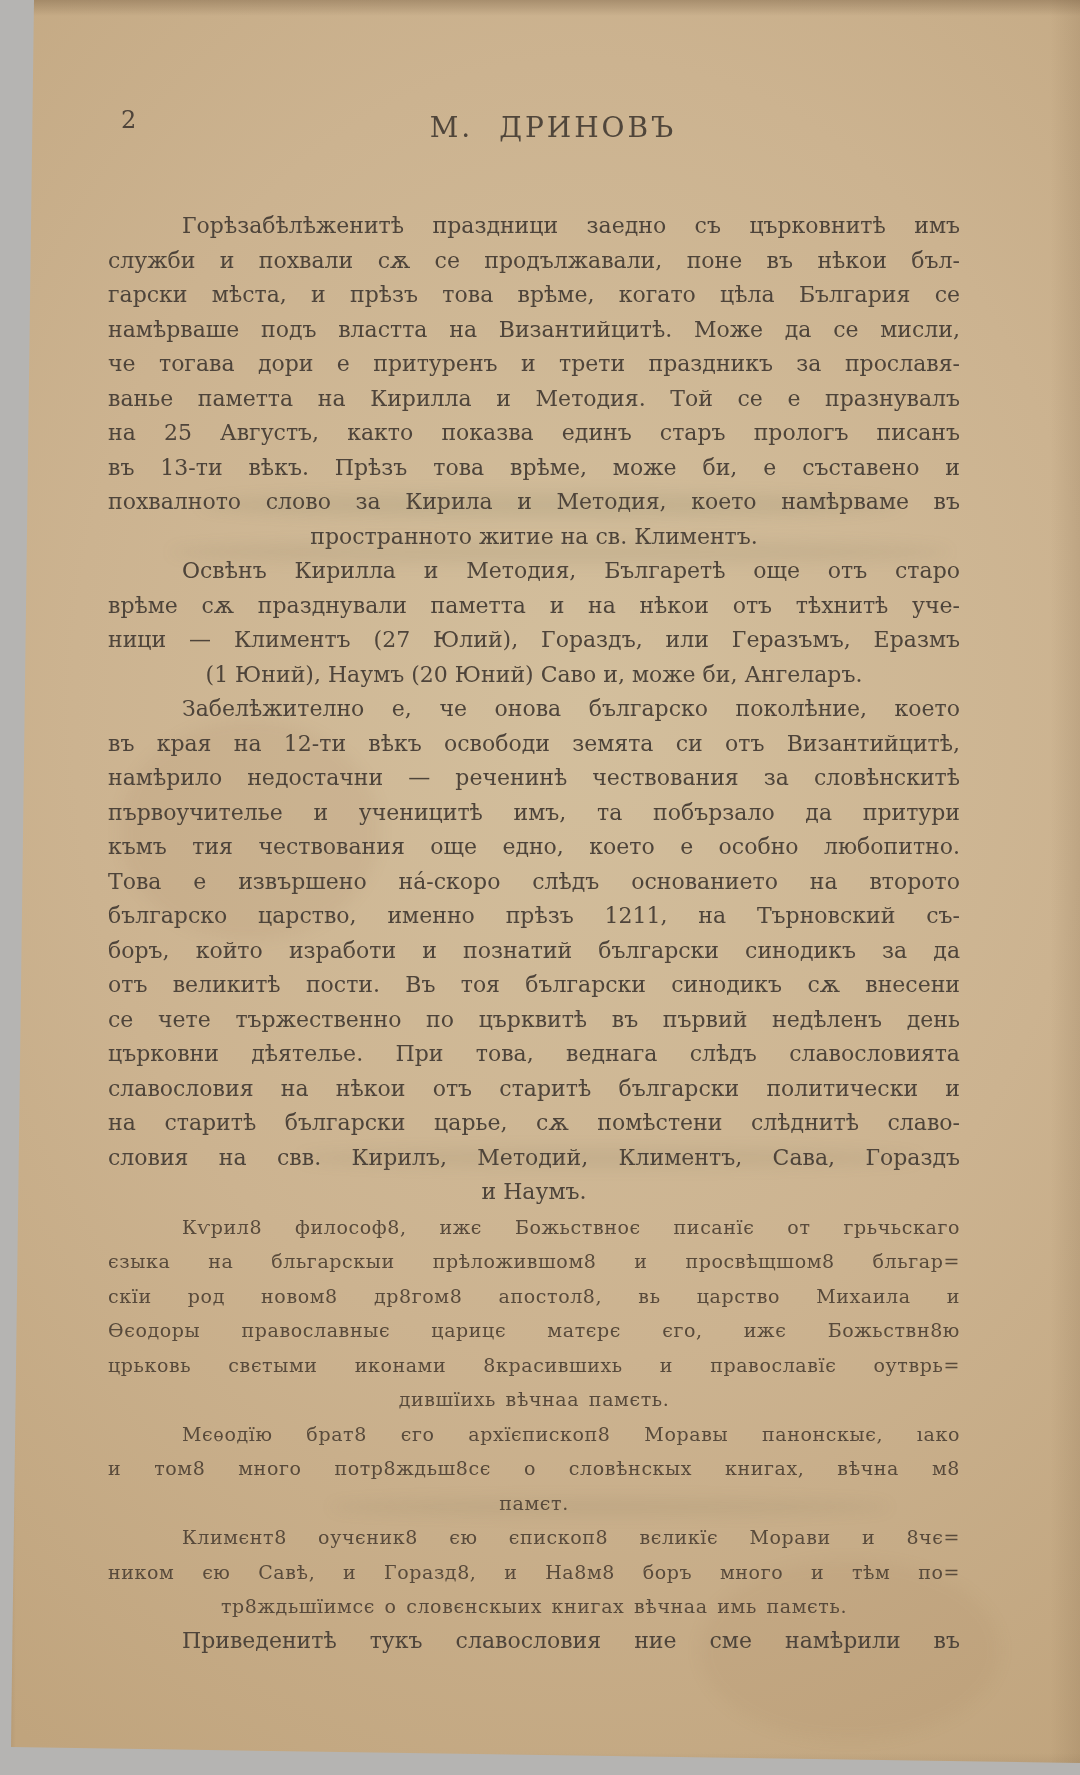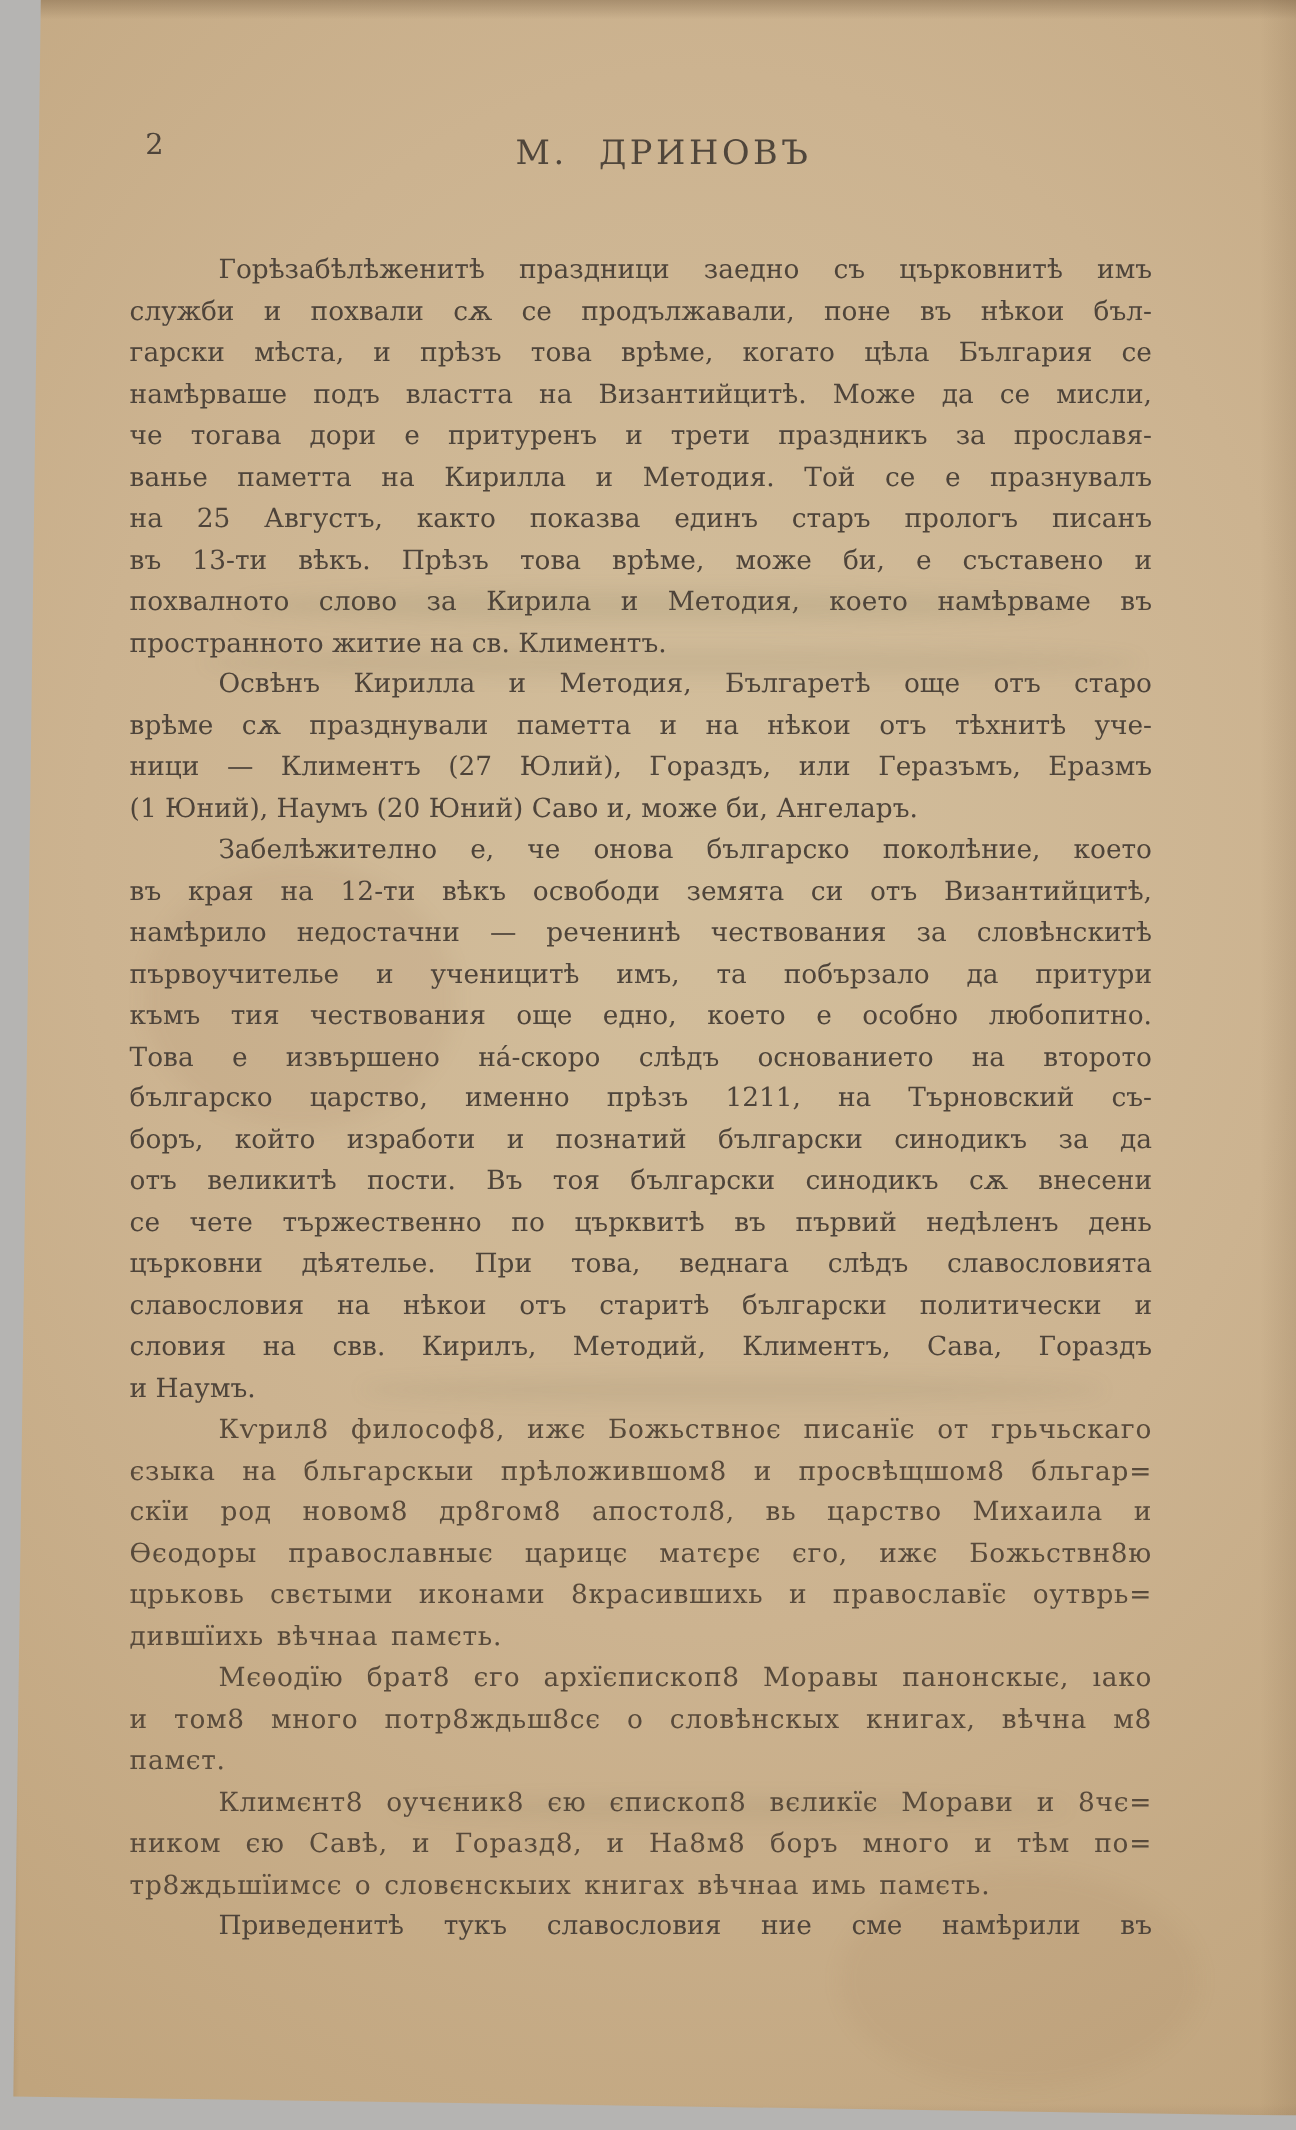--- a/index.html
+++ b/index.html
@@ -37,25 +37,26 @@
     color:#50463b;
   }
   .text-block{
     position:absolute;left:108px;top:199px;width:852px;
     color:#4e443a;
     margin-top:10px;
   }
   .line{
     height:34.5px;line-height:34.5px;font-size:22px;
     white-space:normal;
+    text-align:center;
   }
   .just{text-align:justify;text-align-last:justify;}
   .indent{text-indent:74px;}
   .para.church .line{
-    font-size:22px;letter-spacing:.6px;word-spacing:3px;color:#584a3b;
+    font-size:19px;letter-spacing:.6px;word-spacing:3px;color:#584a3b;
   }
 </style>
 </head>
 <body>
 
 <div class="page">
 
   <div class="stain" style="left:200px;top:492px;width:700px;height:26px;background:rgba(115,112,80,.12);"></div>
   <div class="stain" style="left:170px;top:540px;width:780px;height:24px;background:rgba(115,112,80,.10);"></div>
   <div class="stain" style="left:300px;top:1148px;width:620px;height:20px;background:rgba(115,112,80,.10);"></div>
@@ -92,20 +93,21 @@
         <div class="line just">намѣрило недостачни — реченинѣ чествования за словѣнскитѣ</div>
         <div class="line just">първоучителье и ученицитѣ имъ, та побързало да притури</div>
         <div class="line just">къмъ тия чествования още едно, което е особно любопитно.</div>
         <div class="line just">Това е извършено на́-скоро слѣдъ основанието на второто</div>
         <div class="line just">българско царство, именно прѣзъ 1211, на Търновский съ-</div>
         <div class="line just">боръ, който изработи и познатий български синодикъ за да</div>
         <div class="line just">отъ великитѣ пости. Въ тоя български синодикъ сѫ внесени</div>
         <div class="line just">се чете тържественно по църквитѣ въ първий недѣленъ день</div>
         <div class="line just">църковни дѣятелье. При това, веднага слѣдъ славословията</div>
         <div class="line just">славословия на нѣкои отъ старитѣ български политически и</div>
+        <div class="line just">на старитѣ български царье, сѫ помѣстени слѣднитѣ славо-</div>
         <div class="line just">словия на свв. Кирилъ, Методий, Климентъ, Сава, Гораздъ</div>
         <div class="line">и Наумъ.</div>
       </div>
       <div class="para church">
         <div class="line indent just">Кѵрил8 философ8, ижє Божьствноє писанїє от грьчьскаго</div>
         <div class="line just">єзыка на бльгарскыи прѣложившом8 и просвѣщшом8 бльгар=</div>
         <div class="line just">скїи род новом8 др8гом8 апостол8, вь царство Михаила и</div>
         <div class="line just">Ѳєодоры православныє царицє матєрє єго, ижє Божьствн8ю</div>
         <div class="line just">црьковь свєтыми иконами 8красившихь и православїє оутврь=</div>
         <div class="line">дившїихь вѣчнаа памєть.</div>

